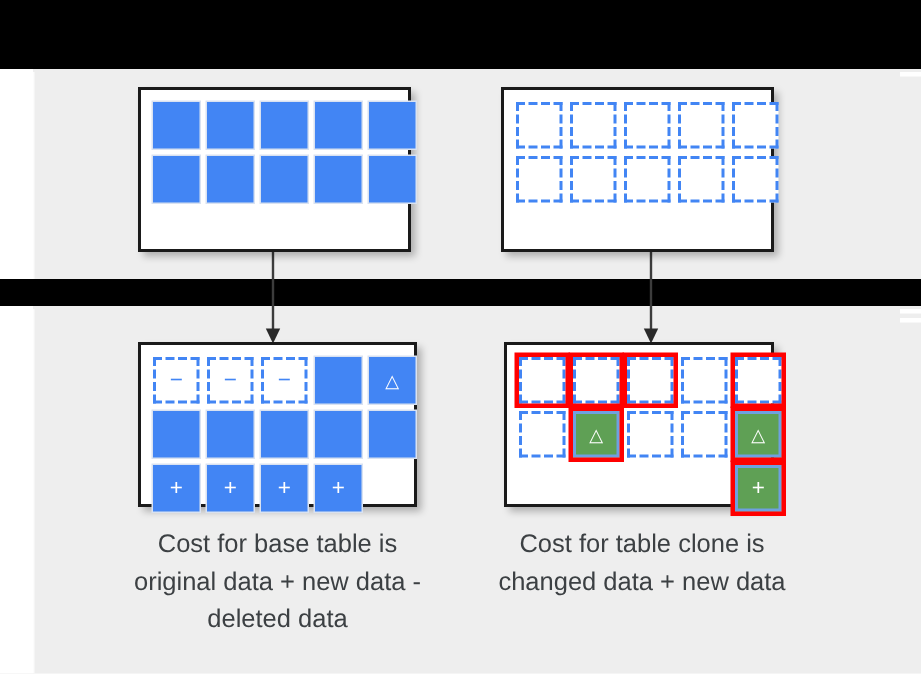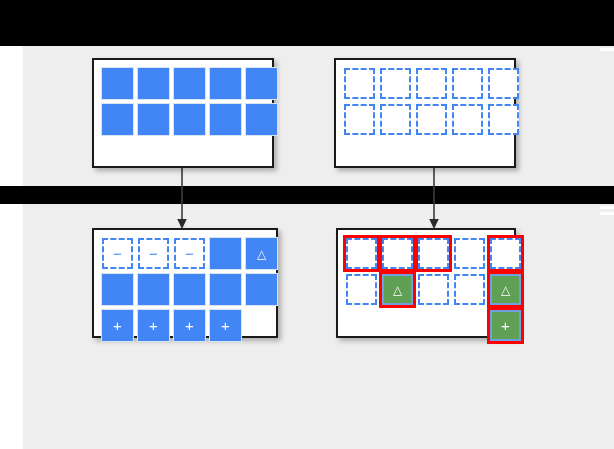--- a/index.html
+++ b/index.html
@@ -204,14 +204,16 @@
         <div class="cell cell-empty"></div>
         <div class="cell cell-empty"></div>
         <div class="cell cell-empty"></div>
         <div class="cell cell-green cell-red">
           <span class="glyph glyph-plus">+</span>
         </div>
       </div>
     </div>
   </div>
 
+  <div class="caption caption-left">Cost for base table is original data + new data - deleted data</div>
+  <div class="caption caption-right">Cost for table clone is changed data + new data</div>
 
 </div>
 
 </body></html>

